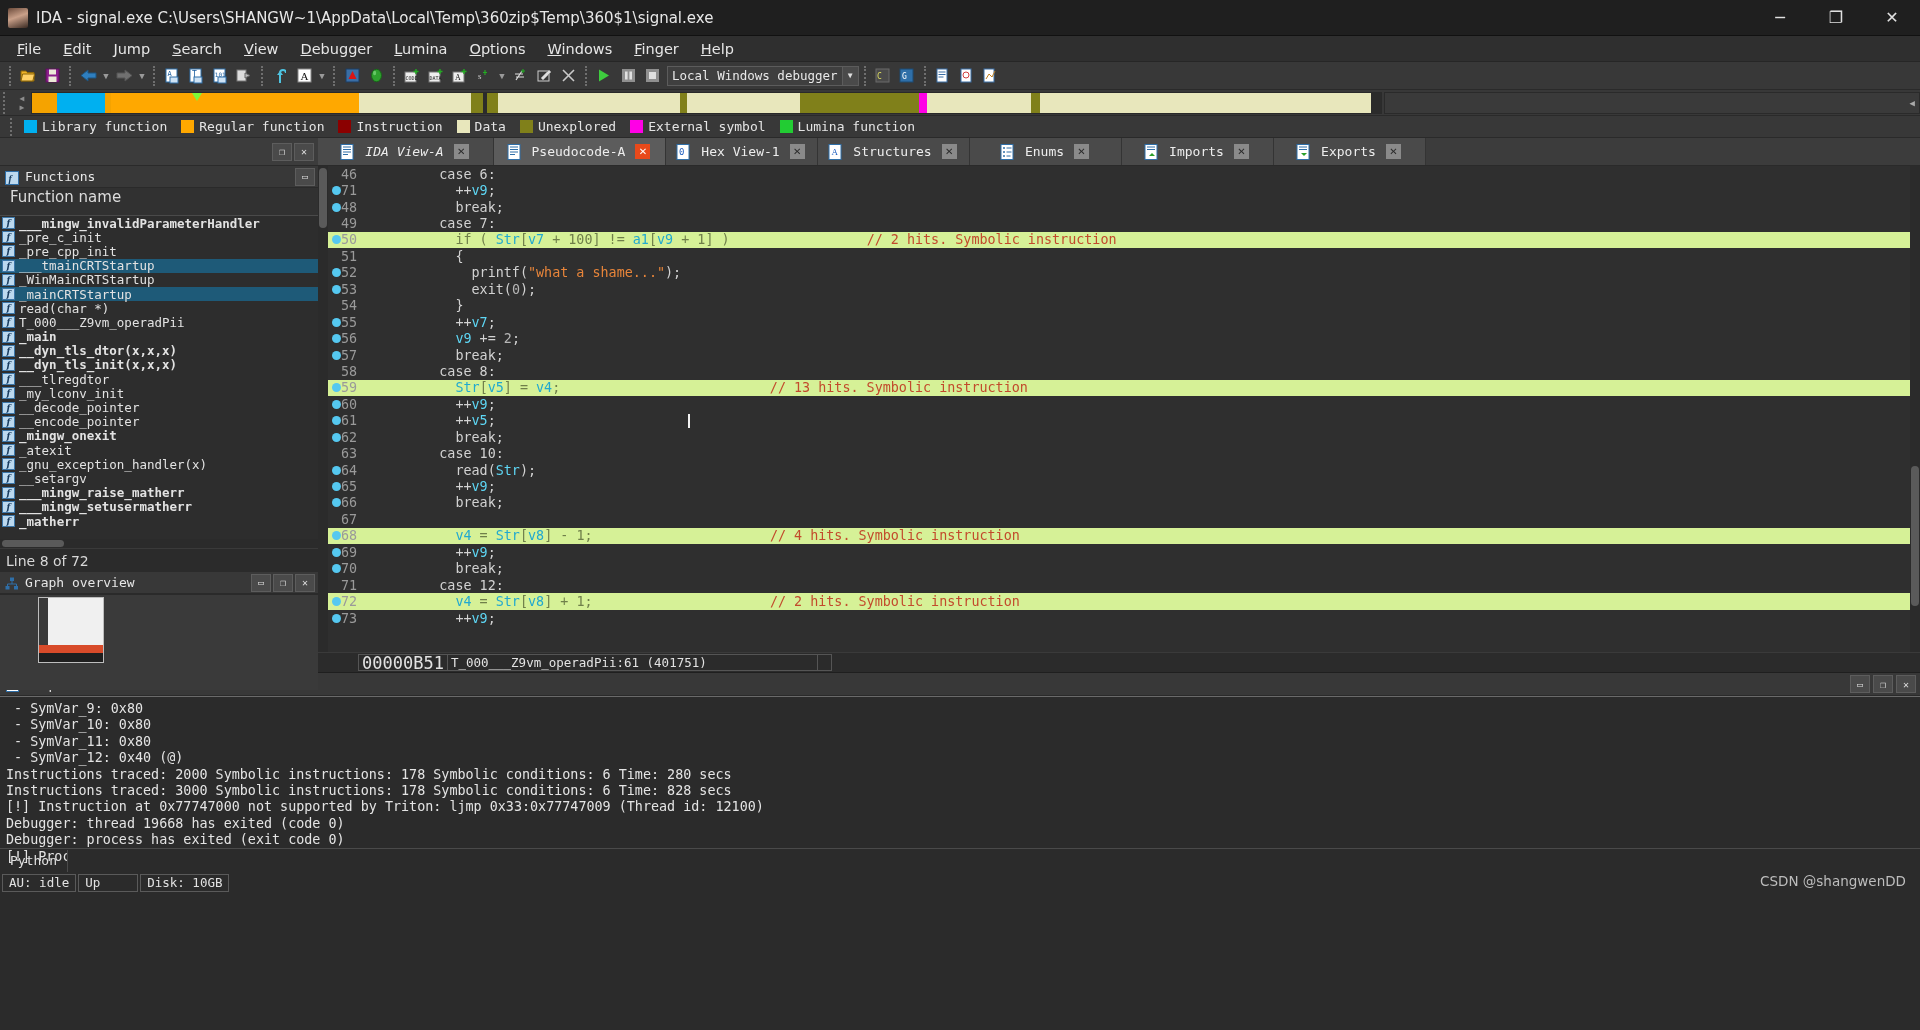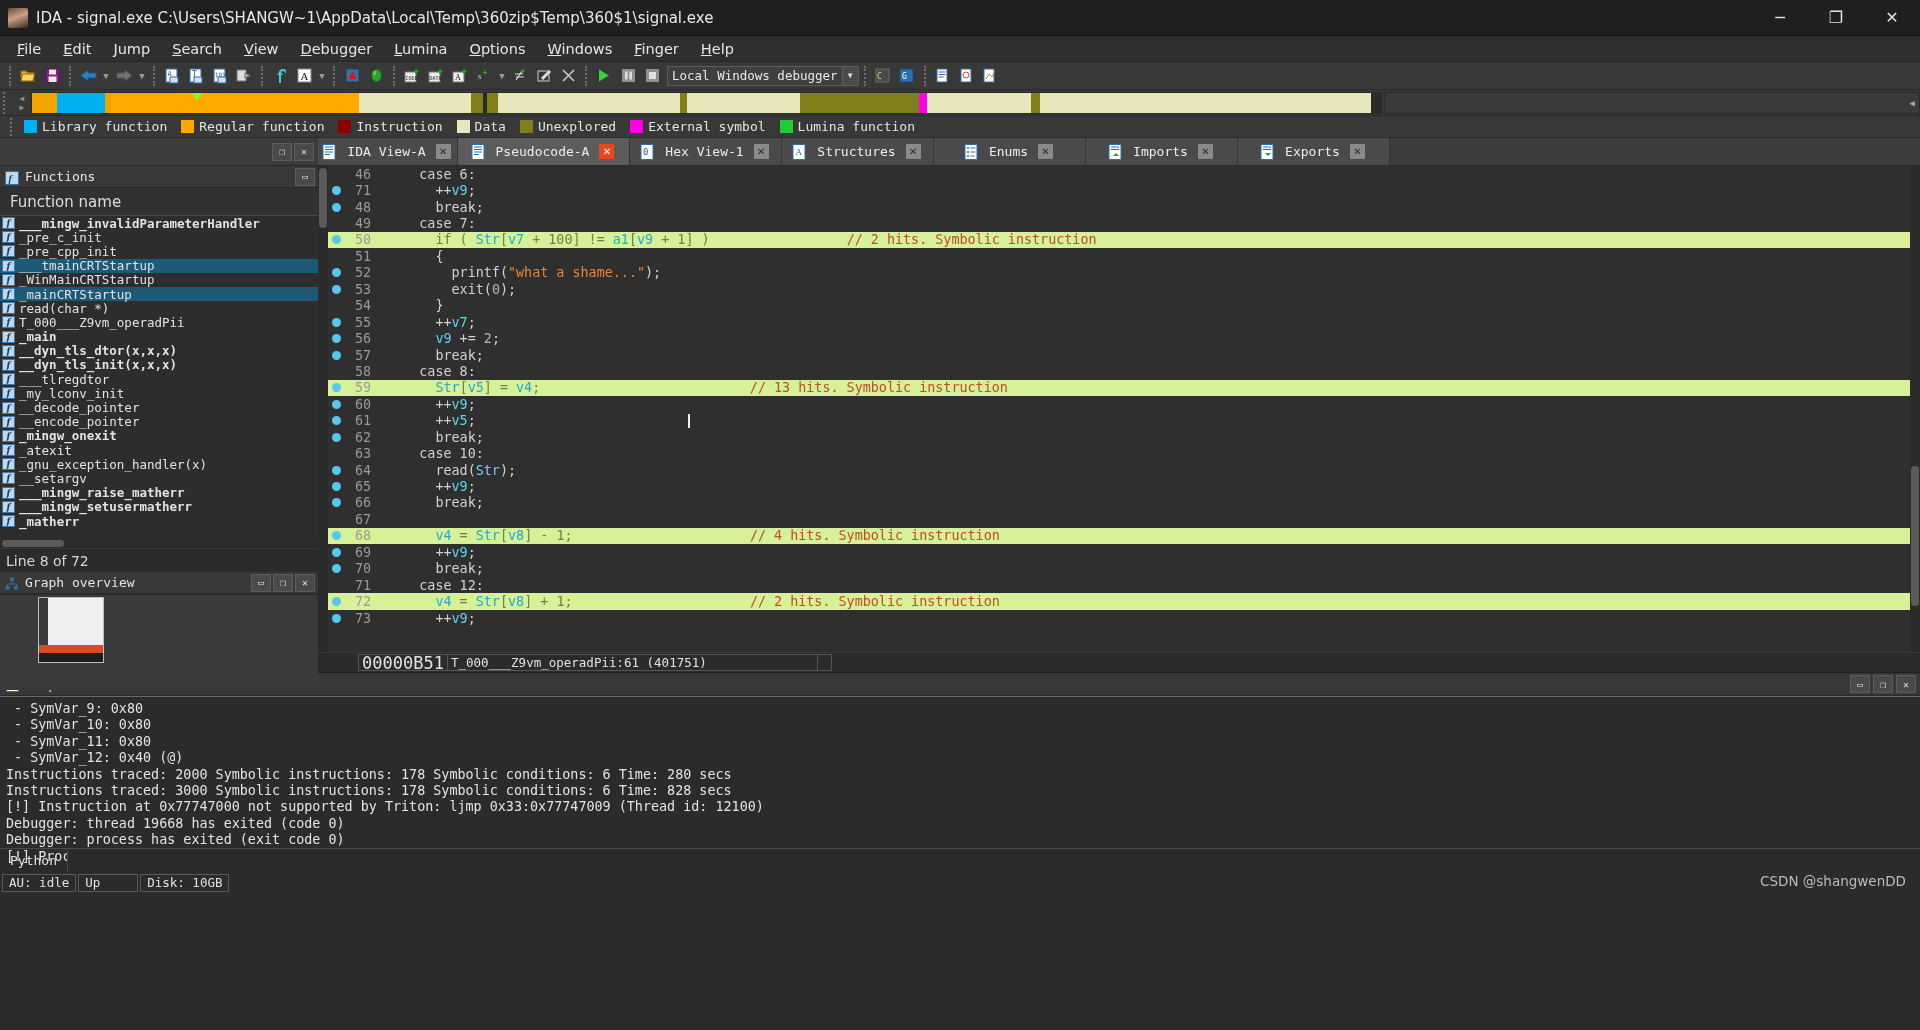--- a/index.html
+++ b/index.html
@@ -165,21 +165,21 @@
     font-family: "DejaVu Sans Mono", monospace;
   }
   .panel-head-btns { margin-left: auto; display: flex; gap: 2px; padding-right: 3px; }
   .ph-btn {
     width: 20px; height: 18px; background: #4a4a4a; border: 1px solid #5d5d5d;
     display: flex; align-items: center; justify-content: center;
     color: #ddd; font-size: 10px;
   }
   .col-head {
     height: 28px; background: #313131; border-bottom: 1px solid #4a4a4a;
-    display: flex; align-items: center; padding-left: 10px;
+    display: flex; padding-left: 10px;
   }
   .col-head-lbl {
     color: #dcdcdc; font-size: 15px;
     font-family: "DejaVu Sans", sans-serif;
   }
   .func-list { flex: 1; overflow: hidden; background: #2d2d2d; position: relative; }
   .func-row {
     height: 14.2px; display: flex; align-items: center;
     font-size: 12.5px; font-family: "DejaVu Sans Mono", monospace;
     color: #e2e2e2; padding-left: 2px;
@@ -231,21 +231,21 @@
     font-size: 13.4px; font-family: "DejaVu Sans Mono", monospace;
     white-space: pre; position: relative;
   }
   .cline.hl { background: #d6f197; }
   .bp {
     width: 9px; height: 9px; border-radius: 50%; background: #55c8f0;
     margin-left: 4px; flex: none;
   }
   .bp.none { background: transparent; }
   .lno {
-    width: 30px; text-align: right; color: #9a9a9a; margin-right: 8px;
+    width: 30px; text-align: left; color: #9a9a9a; margin-right: 28px;
     flex: none; font-size: 13.4px;
   }
   .cline.hl .lno { color: #9a9a9a; }
   .ctext { flex: 1; }
   .k-def { color: #d2d2d2; }
   .k-var { color: #5ed7f5; }
   .k-num { color: #b6b6b6; }
   .k-str { color: #e8853a; }
   .k-cmt { color: #c24a2c; }
   .cline.hl .k-def { color: #6f7f4a; }
@@ -597,21 +597,21 @@
   </div>
 
 <div class="tabbar">
   <div class="tabbar-left">
     <div style="margin-left:auto;display:flex;gap:2px;padding-right:4px;">
       <div class="ph-btn">❐</div>
       <div class="ph-btn">✕</div>
     </div>
   </div>
   <div id="tabs" style="display:flex;">
-      <div class="tab" style="width: 140px;">
+      <div class="tab" style="width: 176px; font-style: italic;">
         <span class="tab-icon"><svg width="14" height="16" viewBox="0 0 14 16">
             <rect x="1" y="0.5" width="12" height="15" fill="#fff" stroke="#2f6fa8"></rect>
             <path d="M3 3h8M3 5.5h8M3 8h8M3 10.5h5" stroke="#2f6fa8"></path>
           </svg></span>
         <span class="tab-lbl">IDA View-A</span>
         <span class="tab-x">✕</span>
       </div>
       <div class="tab active" style="width: 172px;">
         <span class="tab-icon"><svg width="14" height="16" viewBox="0 0 14 16">
             <rect x="1" y="0.5" width="12" height="15" fill="#fff" stroke="#2f6fa8"></rect>

